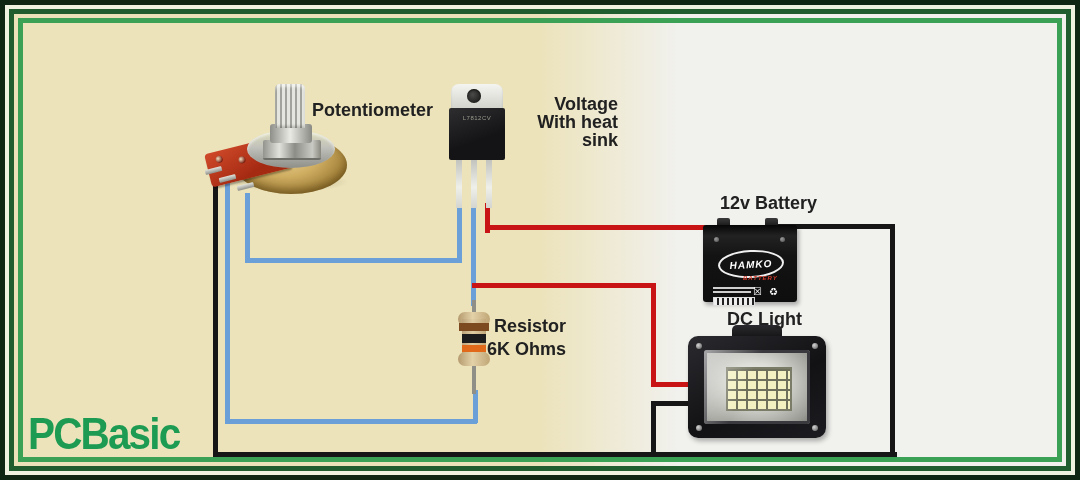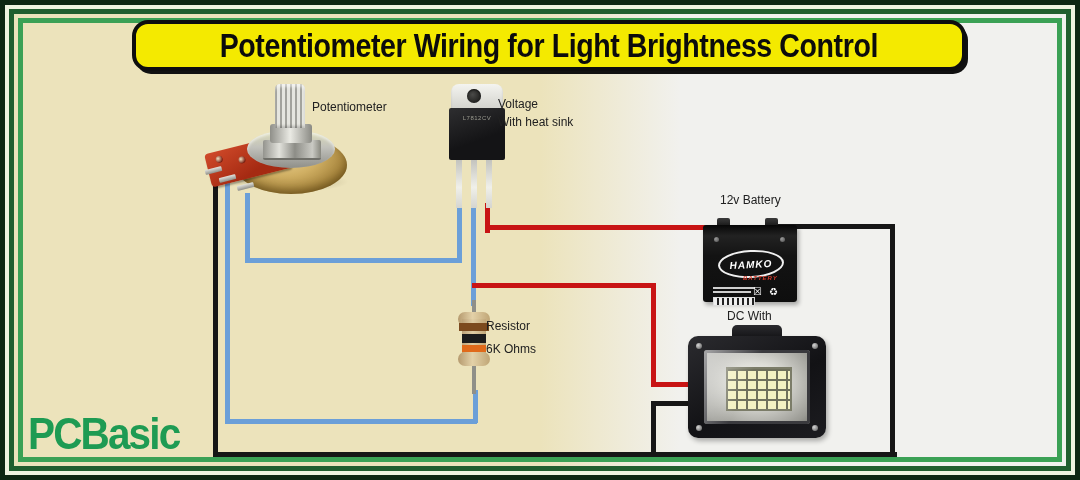--- a/index.html
+++ b/index.html
@@ -26,22 +26,22 @@
     font-size:34px;font-weight:bold;color:#0c0c0c;white-space:nowrap;
     transform:scaleX(0.84);letter-spacing:-0.5px;
   }
   
   .wire{position:absolute;}
   .wk{background:#161616;}
   .wr{background:#c81414;}
   .wb{background:#6b9fd8;}
   .lead{background:#8f8f88;}
   
-  .lbl{position:absolute;color:#212121;font-size:12px;font-weight:400;white-space:nowrap;}
-  .lbl.center{text-align:left;white-space:normal;}
+  .lbl{position:absolute;color:#212121;font-size:18px;font-weight:700;white-space:nowrap;}
+  .lbl.center{text-align:right;white-space:normal;}
   
   .pot{left:203px;top:84px;width:150px;height:112px;}
   .pot-shadow{left:28px;top:88px;width:118px;height:20px;border-radius:50%;
     background:radial-gradient(ellipse,rgba(60,45,10,.35),rgba(60,45,10,0) 70%);}
   .pot-body{left:32px;top:52px;width:112px;height:58px;border-radius:50%;
     background:radial-gradient(ellipse at 45% 30%,#eed595 0%,#cfae62 40%,#9a7831 78%,#6d5320 100%);
     box-shadow:inset 0 -4px 8px rgba(70,50,10,.5);}
   .pot-wafer{left:4px;top:60px;width:82px;height:34px;border-radius:4px;
     background:linear-gradient(160deg,#d04a2a,#a52a12 70%);
     transform:rotate(-14deg);box-shadow:1px 2px 2px rgba(0,0,0,.35);}
@@ -221,26 +221,23 @@
   <div class="lbl" style="left:312px;top:100px;">Potentiometer</div>
   <div class="lbl center" style="left:498px;top:95px;width:120px;line-height:18px;">
     <div>Voltage</div>
     <div>With heat sink</div>
   </div>
   <div class="lbl" style="left:720px;top:193px;">12v Battery</div>
   <div class="lbl center" style="left:486px;top:315px;width:80px;line-height:23px;">
     <div>Resistor</div>
     <div>6K Ohms</div>
   </div>
-  <div class="lbl" style="left:727px;top:309px;">DC With</div>
+  <div class="lbl" style="left:727px;top:309px;">DC Light</div>
 
   <div class="abs logo">PCBasic</div>
 
   <div class="ring ring4"></div>
   <div class="ring ring3"></div>
   <div class="ring ring2"></div>
   <div class="ring ring1"></div>
 
-  <div class="abs banner">
-    <span>Potentiometer Wiring for Light Brightness Control</span>
-  </div>
 
 </div>
 
 </body></html>

